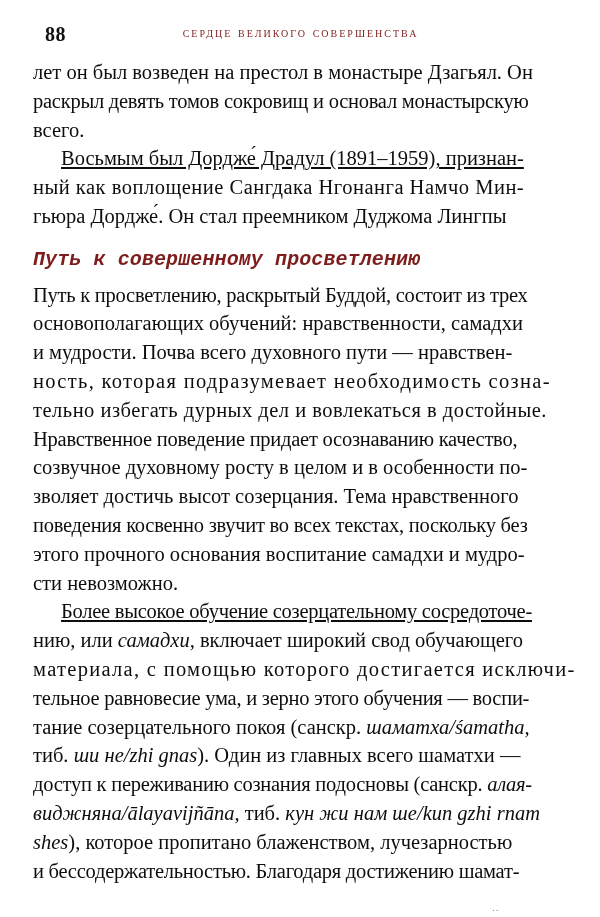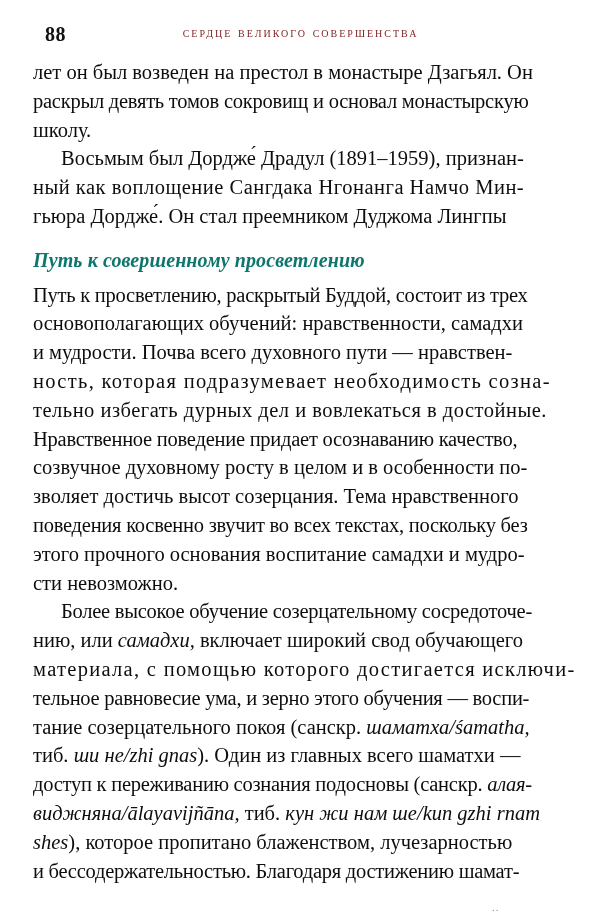--- a/index.html
+++ b/index.html
@@ -75,37 +75,38 @@
   }
   
   .just {
     display: flex;
     justify-content: flex-start;
     width: 536px;
   }
   .just > span { white-space: pre; }
   .last { display: block; }
 
-  .indent { padding-left: 28px; }
+  .indent { padding-left: 28px; text-decoration: underline; }
 
   
   .t-tight { letter-spacing: -0.25px; }
   .t-loose { letter-spacing: 0.5px; }
   .t-loose2 { letter-spacing: 1.3px; }
 
   .heading {
     display: block;
     height: 28.8px;
     line-height: 28.8px;
     font-size: 20px;
     font-weight: 700;
     font-style: italic;
     letter-spacing: 0.1px;
-    color: #0f766e;
+    color: #7f1d1d;
     white-space: nowrap;
+    font-family: Liberation Mono, monospace;
   }
   .gap-before { margin-top: 15px; }
   .gap-after  { margin-bottom: 6px; }
 
   i, .it { font-style: italic; }
 
   .speck {
     position: absolute;
     left: 492px;
     top: 901px;
@@ -126,21 +127,21 @@
 
   <div class="textblock">
 
     <div>
       <span class="ln just">
           <span>лет он был возведен на престол в монастыре Дзагьял. Он</span>
         </span>
       <span class="ln just t-tight">
           <span>раскрыл девять томов сокровищ и основал монастырскую</span>
         </span>
-      <span class="ln last">школу.</span>
+      <span class="ln last">всего.</span>
     </div>
 
     <div>
       <span class="ln last indent">Восьмым был Дордже́ Драдул (1891–1959), признан-</span>
       <span class="ln last t-loose">ный как воплощение Сангдака Нгонанга Намчо Мин-</span>
       <span class="ln last">гьюра Дордже́. Он стал преемником Дуджома Лингпы</span>
     </div>
 
     <div class="gap-before gap-after">
       <span class="heading">Путь к совершенному просветлению</span>

